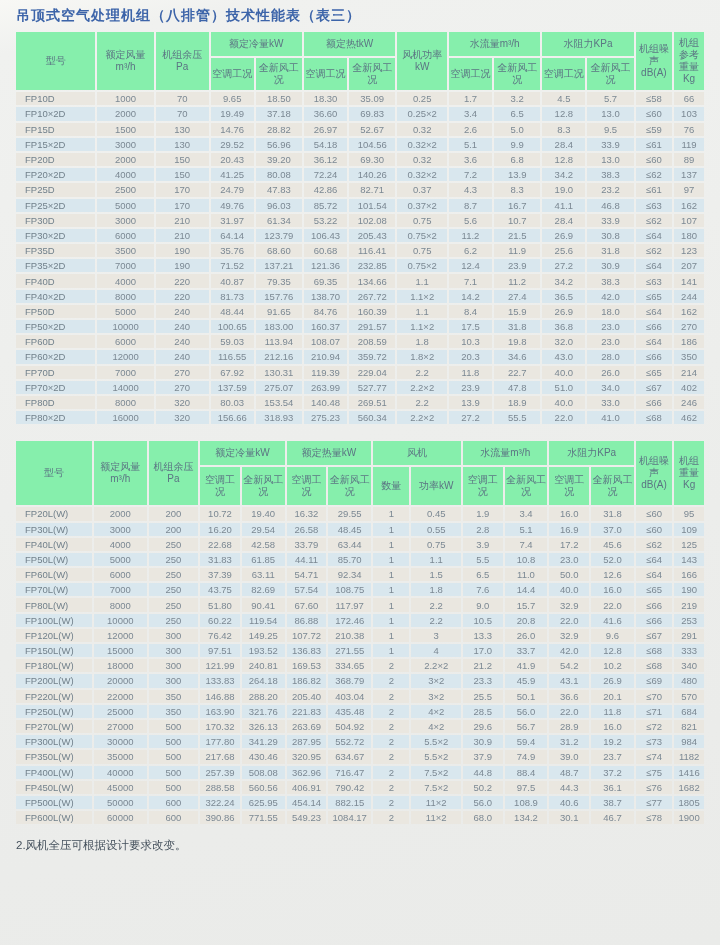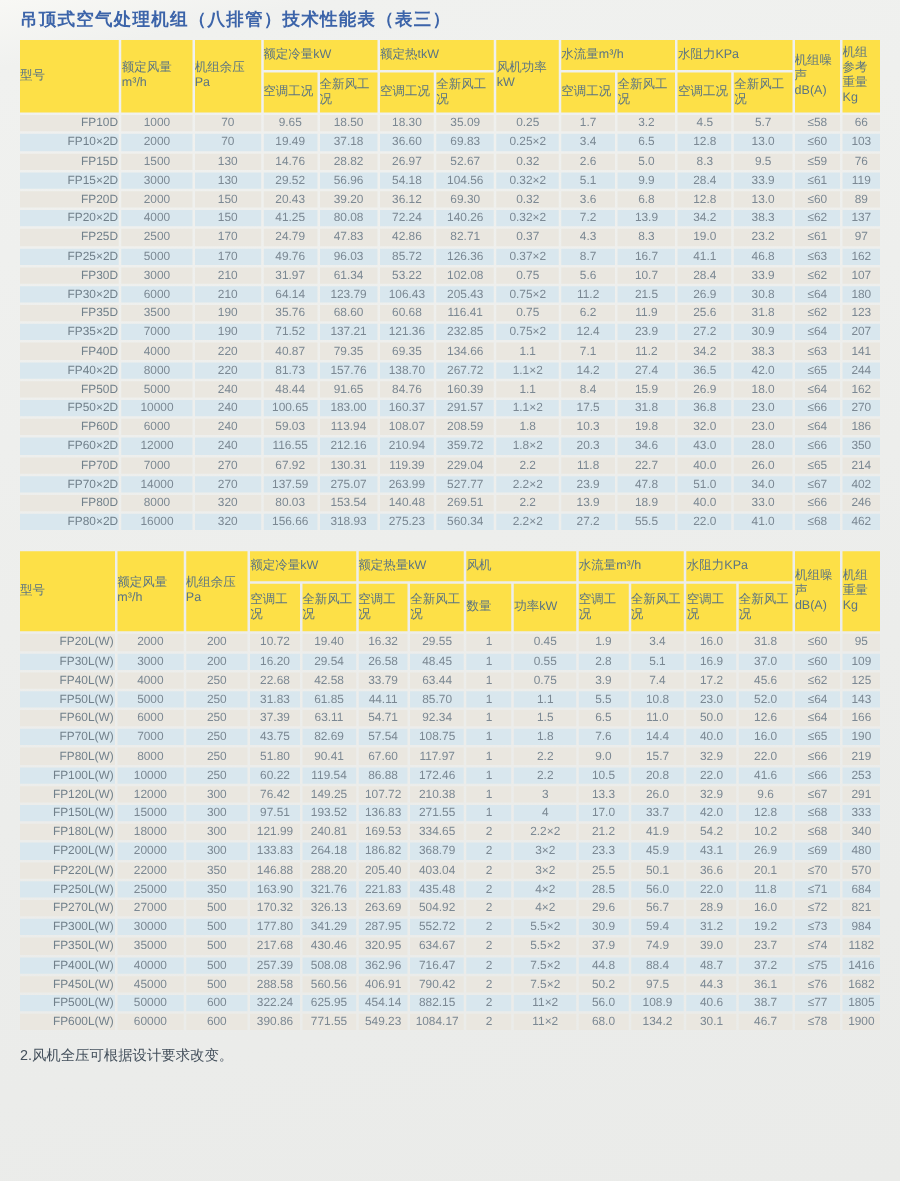--- a/index.html
+++ b/index.html
@@ -13,36 +13,36 @@
   .tbl-title{
     font-size:14px;font-weight:bold;color:#3c64a9;
     margin:0 0 6px 2px;letter-spacing:1px;line-height:1.3;
   }
   .t4-block{margin-top:13px;}
   table.spec{
     border-collapse:separate;border-spacing:2px;
     width:100%;table-layout:fixed;
   }
   table.spec th{
-    background:#fde047;color:#5b7483;font-weight:normal;
+    background:#86efac;color:#5b7483;font-weight:normal;
     font-size:10px;line-height:1.2;padding:1px 0;
-    vertical-align:middle;text-align:left;overflow:hidden;
+    vertical-align:middle;text-align:center;overflow:hidden;
   }
   table.spec tr.grp th{height:22px;}
   table.spec tr.sub th{height:30px;}
   table.t4 tr.sub th{height:36px;}
   table.spec td{
     font-size:9.5px;color:#7b8893;text-align:center;
     height:13.2px;padding:0 1px;overflow:hidden;white-space:nowrap;
     vertical-align:middle;
   }
   table.spec tr.r-odd td{background:#eae7e0;}
   table.spec tr.r-even td{background:#d9e7ee;}
   table.spec td.model{
-    text-align:right;padding-left:9px;background:#e9e2d9;color:#71808b;
+    text-align:left;padding-left:9px;background:#e9e2d9;color:#71808b;
   }
   .notes{margin:11px 0 0 2px;}
   .note-line{
     font-size:11.5px;color:#44505c;line-height:1.55;margin:0;
   }
 </style>
 </head>
 <body>
 
 <div class="page">
@@ -203,21 +203,21 @@
             <td>≤61</td>
             <td>97</td>
           </tr>
           <tr class="r-even">
             <td class="model">FP25×2D</td>
             <td>5000</td>
             <td>170</td>
             <td>49.76</td>
             <td>96.03</td>
             <td>85.72</td>
-            <td>126.36</td>
+            <td>101.54</td>
             <td>0.37×2</td>
             <td>8.7</td>
             <td>16.7</td>
             <td>41.1</td>
             <td>46.8</td>
             <td>≤63</td>
             <td>162</td>
           </tr>
           <tr class="r-odd">
             <td class="model">FP30D</td>

